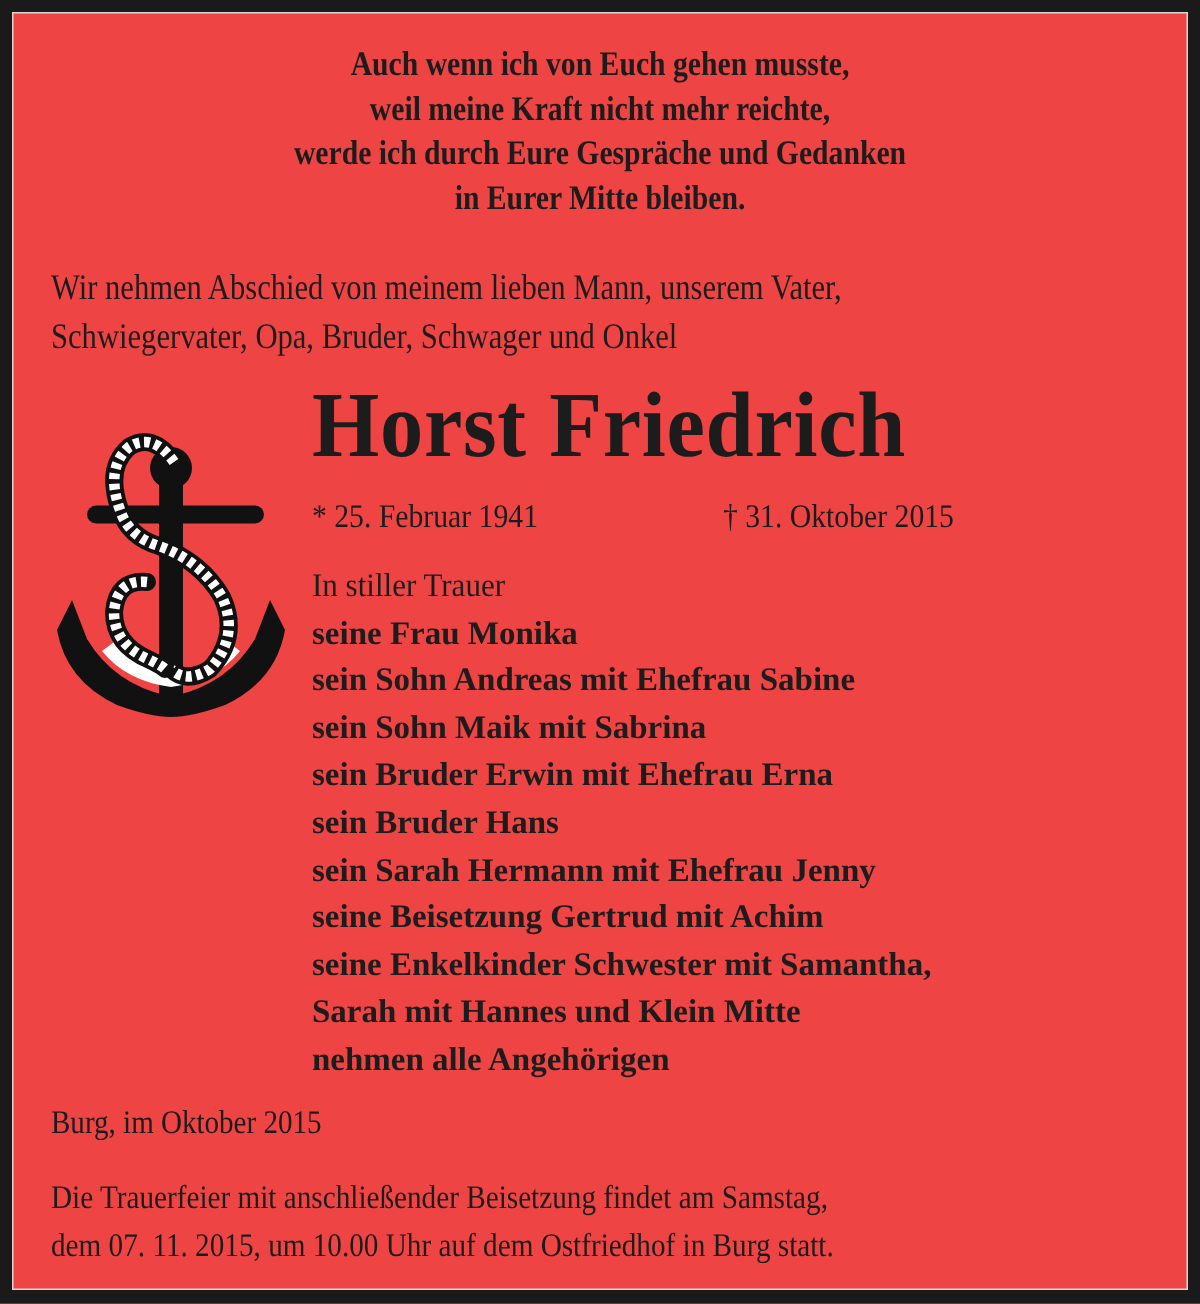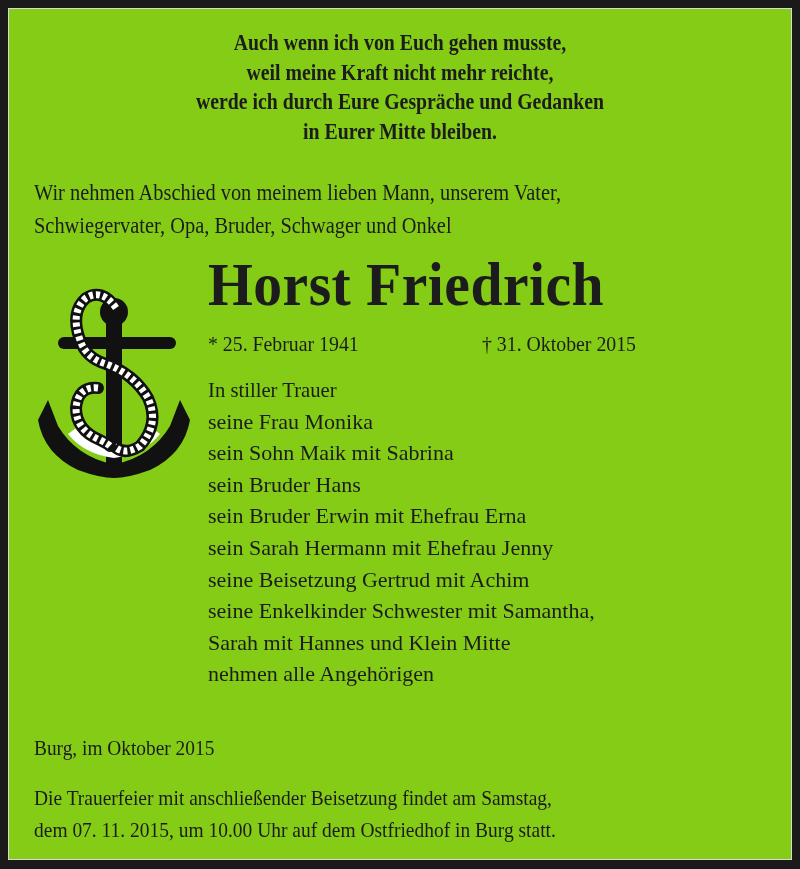--- a/index.html
+++ b/index.html
@@ -7,21 +7,21 @@
     width: 800px; height: 869px;
     background: #1a1a1a;
     position: relative;
     overflow: hidden;
     font-family: "Liberation Serif", "DejaVu Serif", serif;
     color: #1c1c1c;
   }
   .card {
     position: absolute;
     left: 8px; top: 8px; width: 784px; height: 852px;
-    background: #84cc16;
+    background: #ef4444;
     box-shadow: inset 0 0 0 1px #d8d8d8;
   }
   .abs { position: absolute; white-space: nowrap; }
   .verse {
     position: absolute; left: 0; top: 20px; width: 784px;
     text-align: center;
     font-weight: bold;
     font-size: 23px;
     line-height: 29.5px;
     transform: scaleX(0.86);
@@ -46,21 +46,21 @@
   .birth { left: 200px; }
   .death { left: 474px; }
   .anchor {
     position: absolute; left: 16px; top: 270px; width: 180px; height: 200px;
   }
   .mourners {
     position: absolute; left: 200px; top: 366px;
     font-size: 22px; line-height: 31.6px;
   }
   .mourners .lead { font-weight: normal; transform: scaleX(0.94); transform-origin: left top; }
-  .mourners .row { font-weight: normal; white-space: nowrap; }
+  .mourners .row { font-weight: bold; white-space: nowrap; }
   .place {
     left: 26px; top: 726px; font-size: 22px; line-height: 28px;
     transform: scaleX(0.88); transform-origin: left top;
   }
   .service {
     position: absolute; left: 26px; top: 774px;
     font-size: 22px; line-height: 32px;
     transform: scaleX(0.885); transform-origin: left top;
   }
   .service div { white-space: nowrap; }
@@ -103,23 +103,24 @@
       <path d="M92 30 Q78 10 62 20 Q46 34 56 62 Q62 80 82 86 Q110 96 124 120 Q136 146 116 168 Q100 178 90 168" fill="none" stroke="#fff" stroke-width="7" stroke-dasharray="4 3" stroke-linecap="butt"></path>
 
       <path d="M74 110 Q54 108 52 130 Q52 152 76 162 Q84 166 86 168" fill="none" stroke="#111" stroke-width="12" stroke-linecap="round"></path>
       <path d="M74 110 Q54 108 52 130 Q52 152 76 162 Q84 166 86 168" fill="none" stroke="#fff" stroke-width="7" stroke-dasharray="4 3" stroke-linecap="butt"></path>
     </svg>
   </div>
 
   <div class="mourners">
     <div class="lead">In stiller Trauer</div>
     <div class="row">seine Frau Monika</div>
+    <div class="row">sein Sohn Andreas mit Ehefrau Sabine</div>
     <div class="row">sein Sohn Maik mit Sabrina</div>
+    <div class="row">sein Bruder Erwin mit Ehefrau Erna</div>
     <div class="row">sein Bruder Hans</div>
-    <div class="row">sein Bruder Erwin mit Ehefrau Erna</div>
     <div class="row">sein Sarah Hermann mit Ehefrau Jenny</div>
     <div class="row">seine Beisetzung Gertrud mit Achim</div>
     <div class="row">seine Enkelkinder Schwester mit Samantha,</div>
     <div class="row">Sarah mit Hannes und Klein Mitte</div>
     <div class="row">nehmen alle Angehörigen</div>
   </div>
 
   <div class="abs place">Burg, im Oktober 2015</div>
 
   <div class="service">

